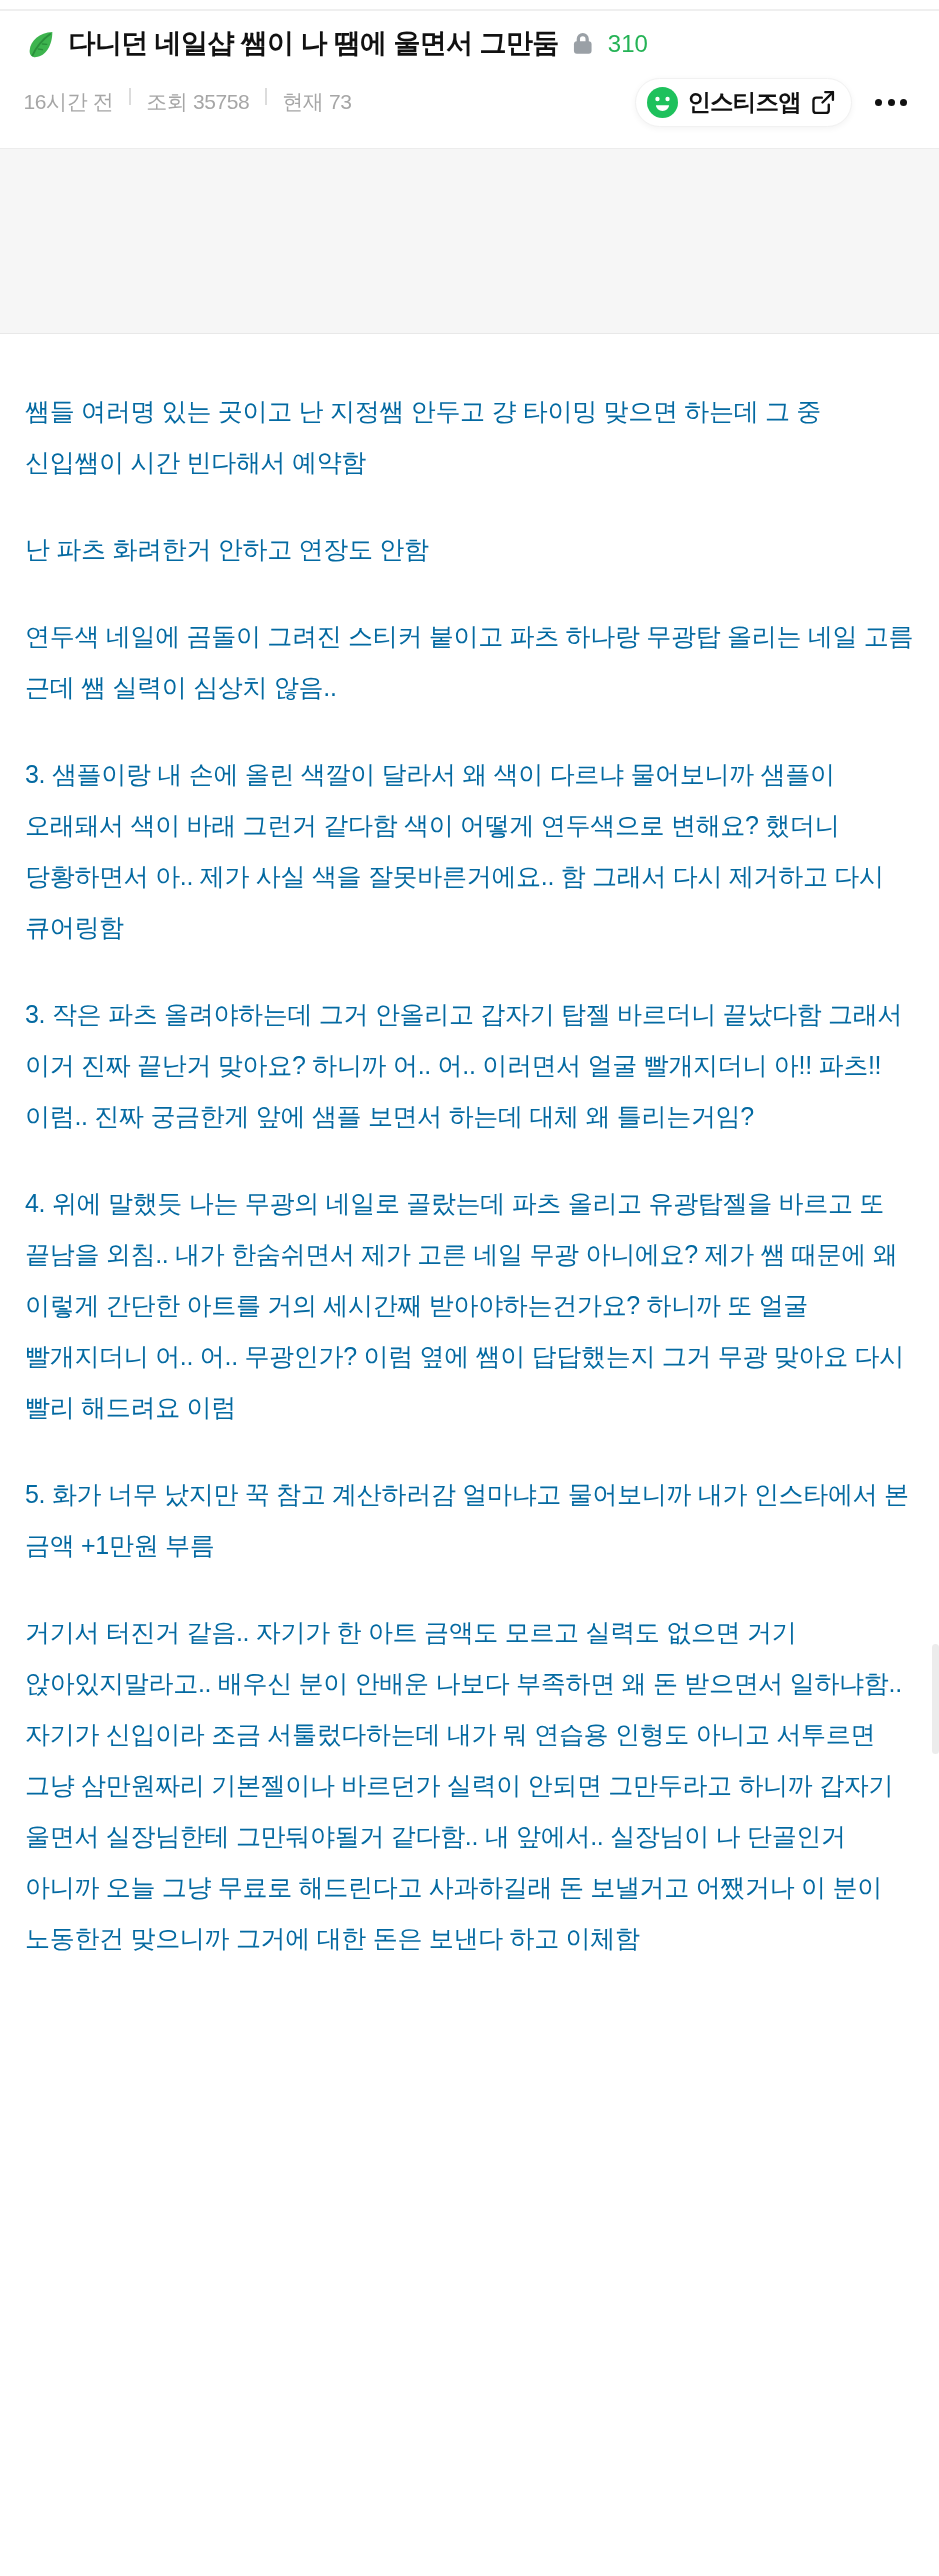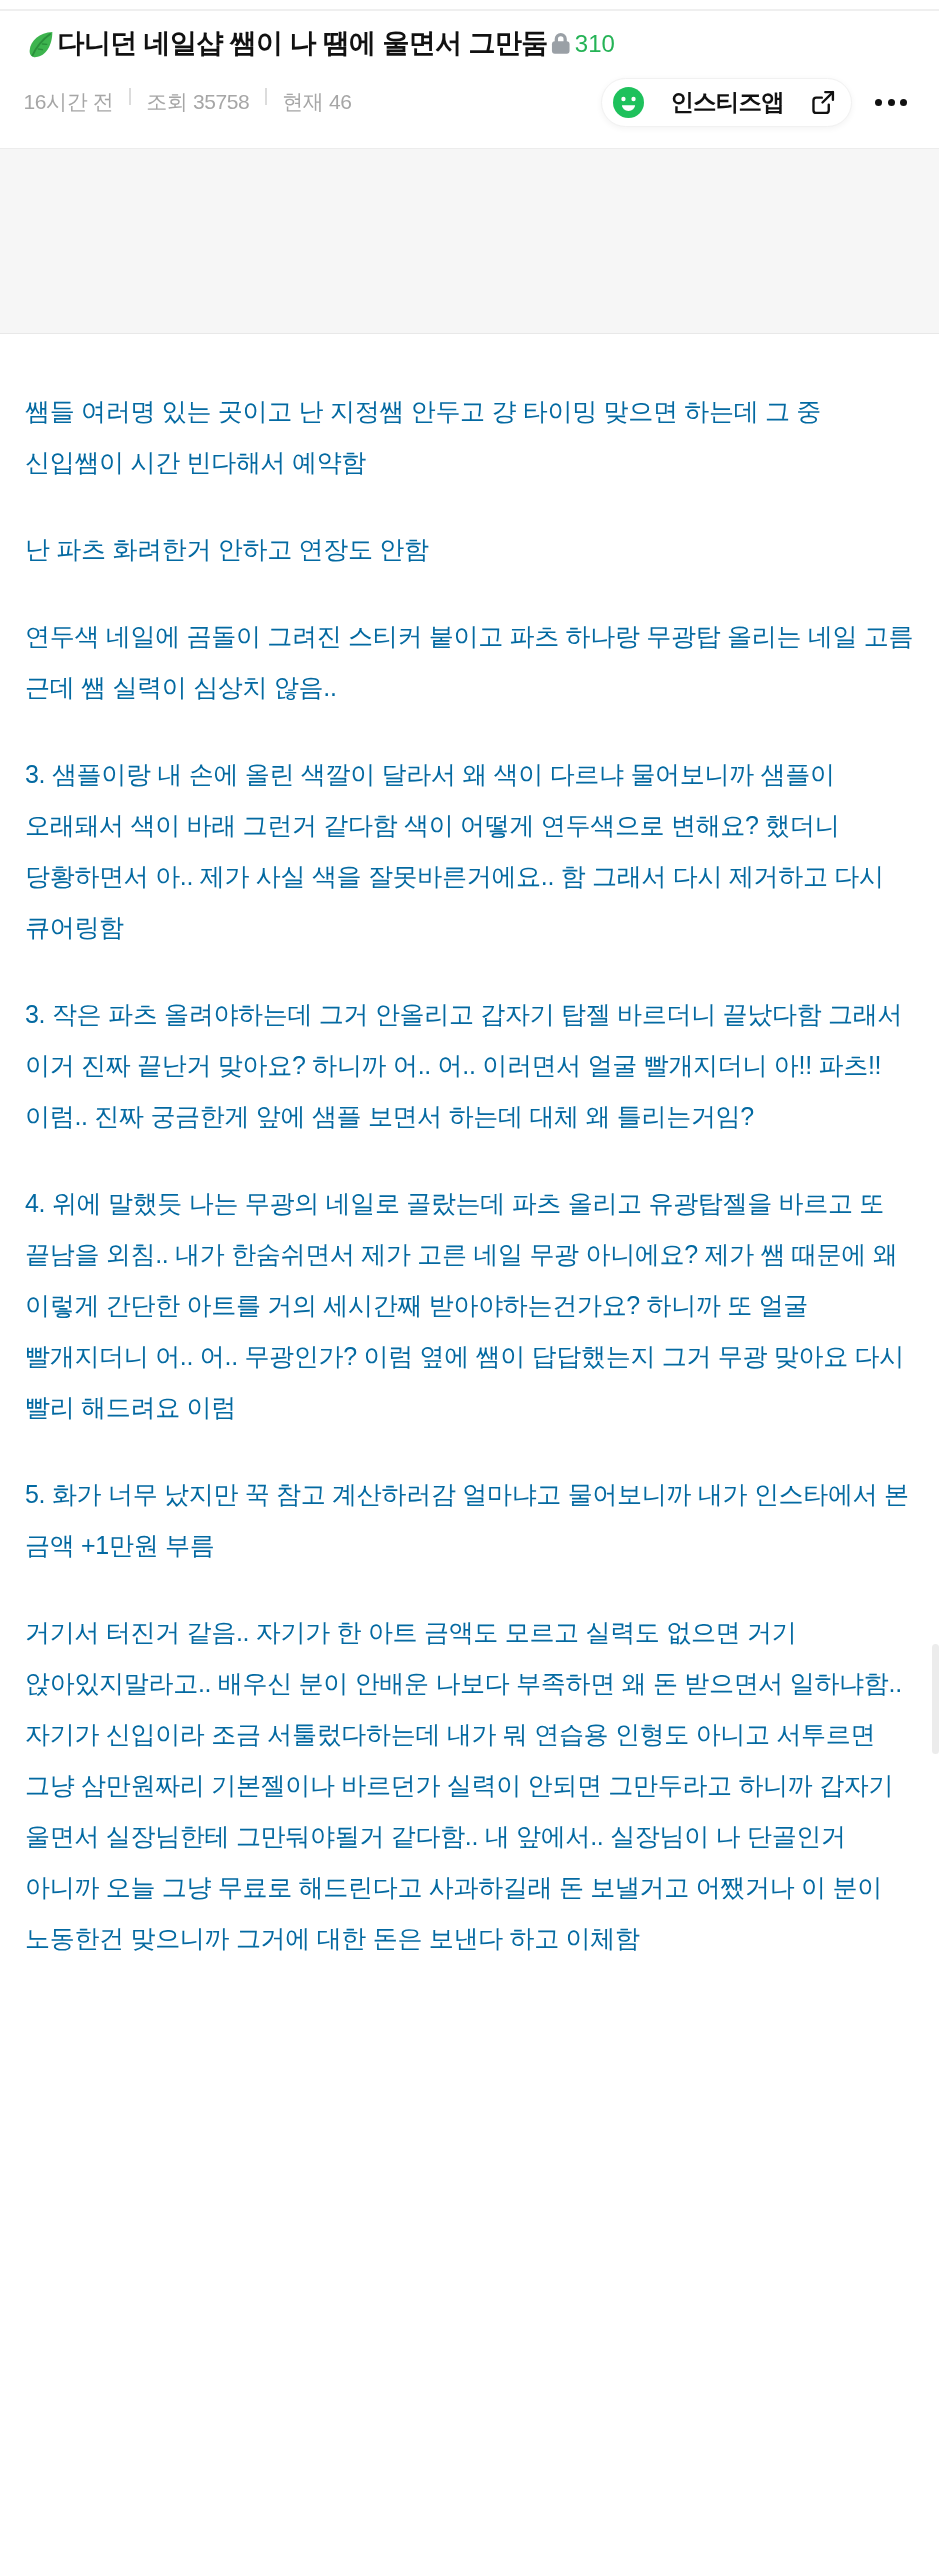--- a/index.html
+++ b/index.html
@@ -14,20 +14,21 @@
   }
   .top-divider {
     margin-top: 9.4px;
     height: 1.6px;
     background: #efefef;
   }
   .post-header { padding: 15.7px 23.5px 0 23.5px; }
   .title-row {
     display: flex;
     align-items: center;
+    gap: 11px;
   }
   .leaf-wrap { width: 34px; height: 34px; flex: 0 0 auto; display:flex; align-items:center; }
   .leaf-wrap svg { width: 34px; height: 34px; }
   .post-title {
     font-size: 27px;
     font-weight: 700;
     letter-spacing: -0.6px;
     color: #111;
     line-height: 1.2;
     white-space: nowrap;
@@ -56,21 +57,21 @@
     display: inline-block;
     width: 1.6px;
     height: 17px;
     background: #dcdcdc;
     margin: 0 15.7px;
   }
   .meta-right { display: flex; align-items: center; }
   .app-pill {
     display: flex;
     align-items: center;
-    gap: 26px;
+    gap: 9px;
     background: #fff;
     border: 1.6px solid #f1f1f1;
     border-radius: 34px;
     padding: 7.8px 15.7px 7.8px 11px;
     box-shadow: 0 1.6px 6.3px rgba(0,0,0,0.05);
     cursor: pointer;
   }
   .smiley-wrap { width: 31px; height: 31px; display:flex; }
   .smiley-wrap svg { width: 31px; height: 31px; }
   .app-label {
@@ -147,21 +148,21 @@
     </span>
     <span class="like-count" style="color:#25b356">310</span>
   </div>
 
   <div class="meta-row">
     <div class="meta-left">
       <span>16시간 전</span>
       <span class="meta-sep"></span>
       <span>조회 35758</span>
       <span class="meta-sep"></span>
-      <span>현재 46</span>
+      <span>현재 73</span>
     </div>
     <div class="meta-right">
       <button class="app-pill">
         <span class="smiley-wrap">
           <svg viewBox="0 0 40 40" aria-hidden="true">
             <circle cx="20" cy="20" r="20" fill="#1ec15c"></circle>
             <circle cx="13.5" cy="15.5" r="2.8" fill="#ffffff"></circle>
             <circle cx="26.5" cy="15.5" r="2.8" fill="#ffffff"></circle>
             <path d="M11.5 23.5 a8.5 7.5 0 0 0 17 0" fill="#ffffff"></path>
           </svg>

